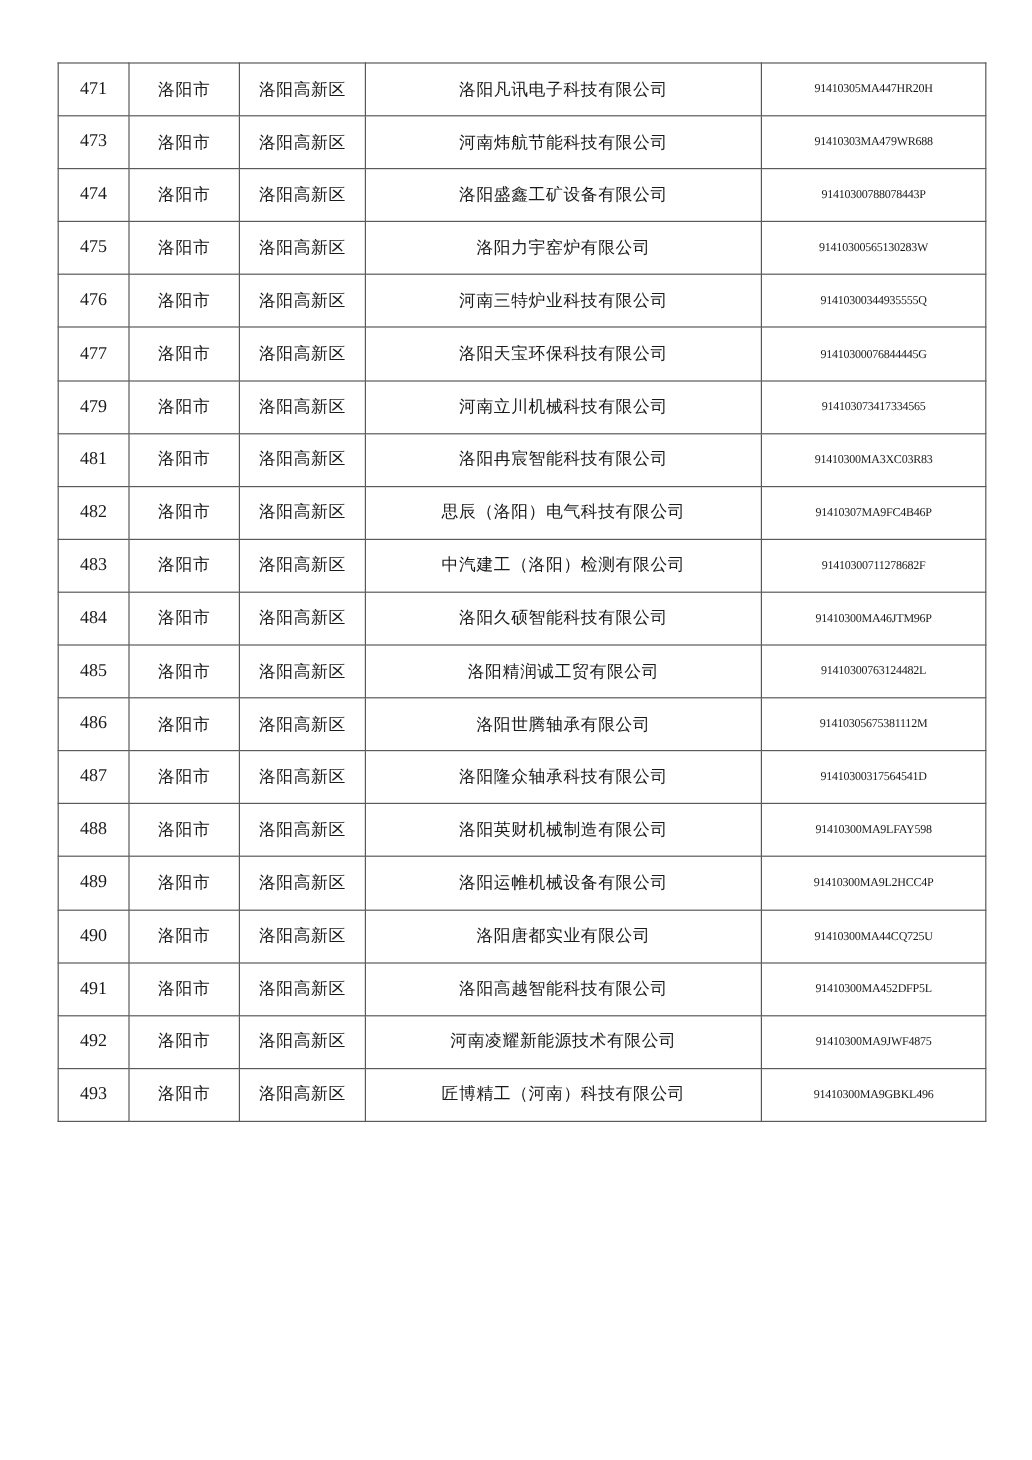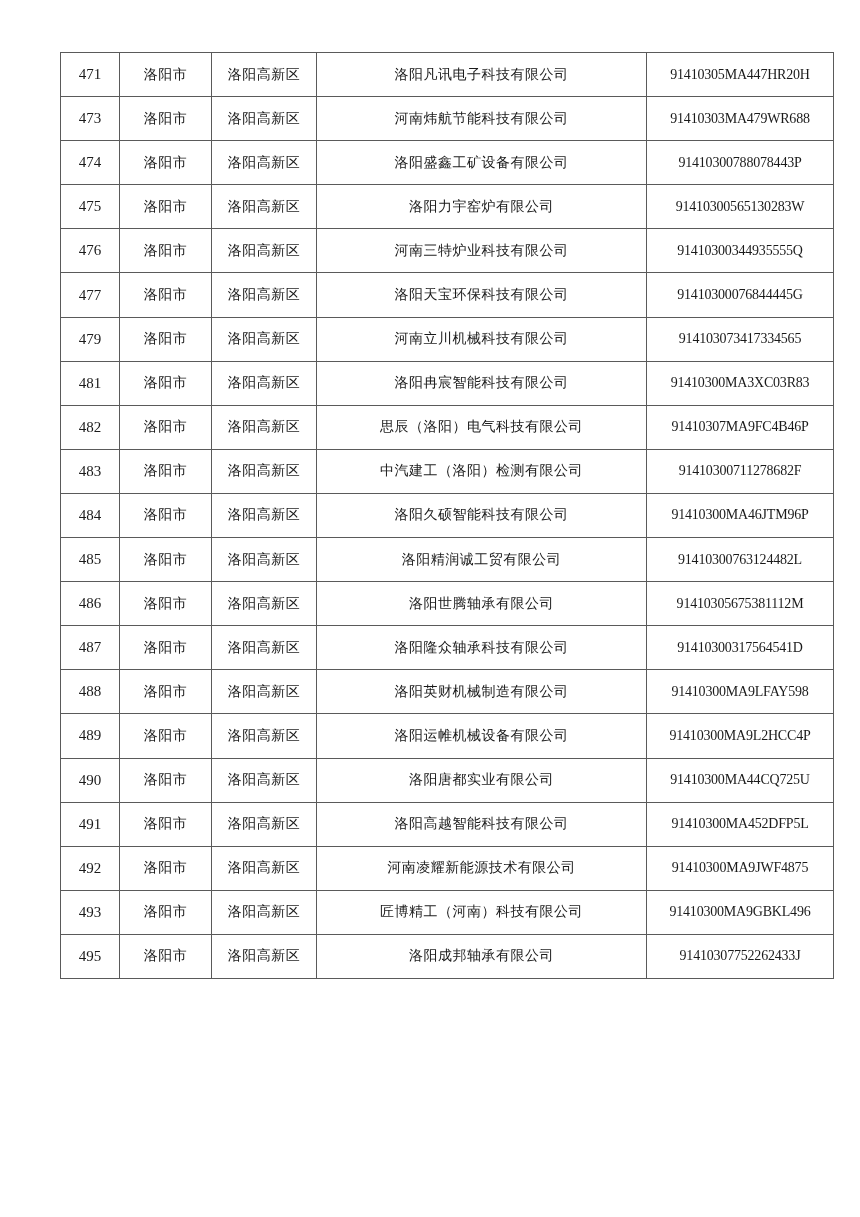--- a/index.html
+++ b/index.html
@@ -10,40 +10,40 @@
   body {
     width: 860px;
     height: 1217px;
     position: relative;
     overflow: hidden;
     font-family: "DejaVu Serif", "Liberation Serif", serif;
     color: #1a1a1a;
   }
   .page {
     position: absolute;
-    left: 60px;
+    left: 48px;
     top: 52px;
   }
   table {
     border-collapse: collapse;
     table-layout: fixed;
     width: 773px;
   }
   td {
     border: 1px solid #5a5a5a;
     height: 43.1px;
     padding: 0;
     text-align: center;
     vertical-align: middle;
     font-size: 14px;
     white-space: nowrap;
     overflow: hidden;
   }
   td.num { font-family: "Liberation Serif", "DejaVu Serif", serif; font-size: 15px; }
-  td.code { font-family: "Liberation Serif", "DejaVu Serif", serif; font-size: 14px; letter-spacing: -0.2px; }
+  td.code { font-family: "Liberation Serif", "DejaVu Serif", serif; font-size: 10px; letter-spacing: -0.2px; }
   td.cn { letter-spacing: 0.5px; }
 </style>
 </head>
 <body>
 
 <div class="page">
   <table>
     <colgroup>
       <col style="width:59px">
       <col style="width:92px">
@@ -209,22 +209,15 @@
 
   <tr>
     <td class="num">493</td>
     <td class="cn">洛阳市</td>
     <td class="cn">洛阳高新区</td>
     <td class="cn">匠博精工（河南）科技有限公司</td>
     <td class="code">91410300MA9GBKL496</td>
   </tr>
 
 
-  <tr>
-    <td class="num">495</td>
-    <td class="cn">洛阳市</td>
-    <td class="cn">洛阳高新区</td>
-    <td class="cn">洛阳成邦轴承有限公司</td>
-    <td class="code">91410307752262433J</td>
-  </tr>
 </tbody>
   </table>
 </div>
 
 </body></html>

